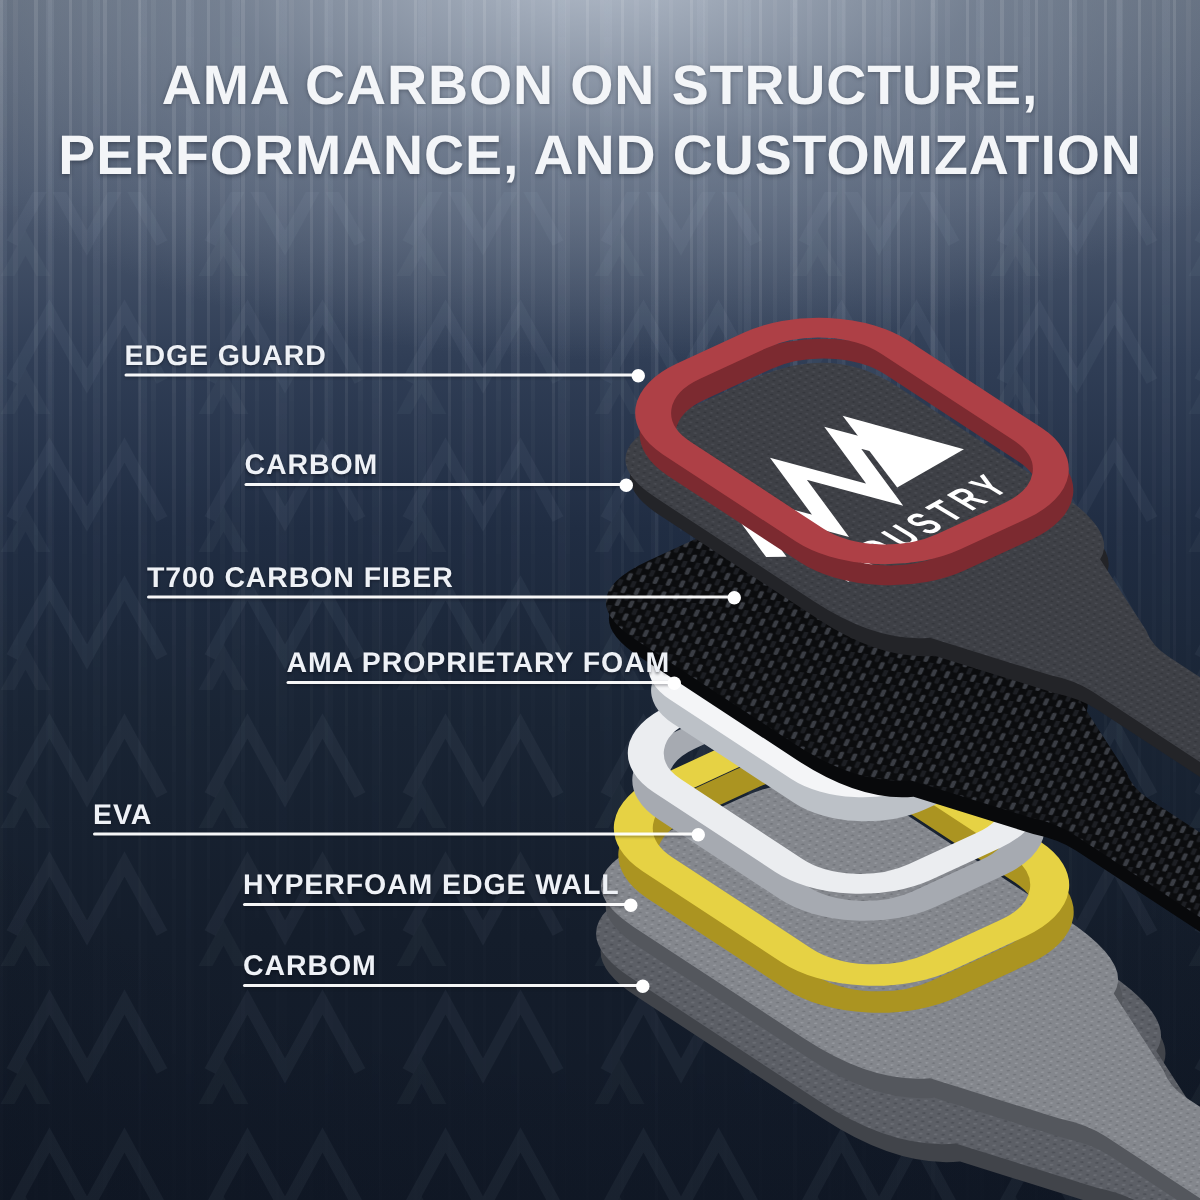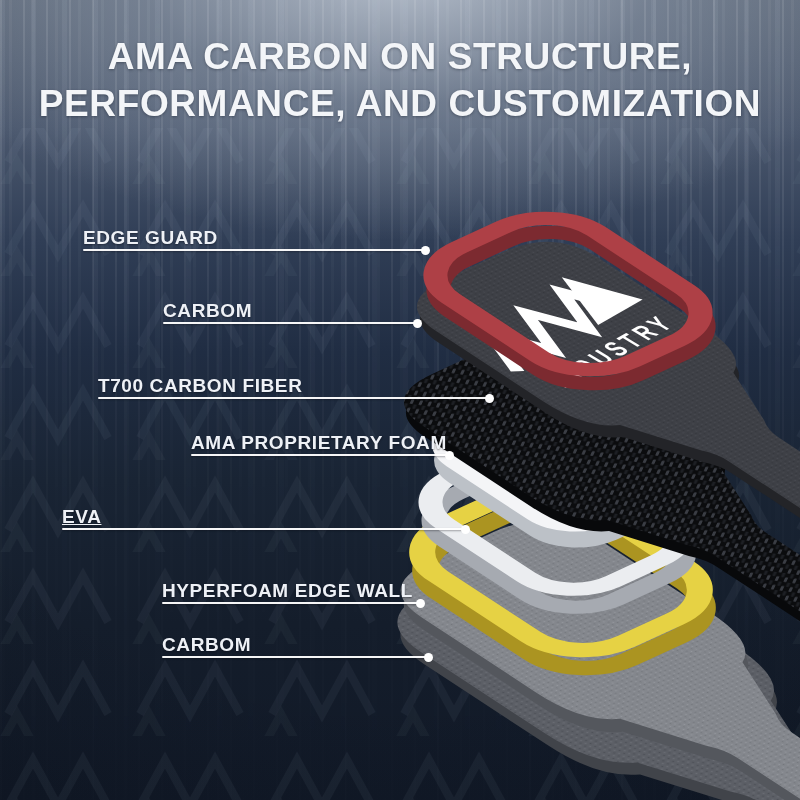--- a/index.html
+++ b/index.html
@@ -54,21 +54,21 @@
     box-shadow:0 1px 2px rgba(8,12,20,0.35);
   }
   .callout .dot {
     position:absolute; right:-5px; top:50%; margin-top:-4.5px;
     width:9px; height:9px; border-radius:50%; background:#ffffff;
   }
   .c1 { left:63px;  top:228px;margin-left:20px; } .c1 .line { width:342px; }
   .c2 { left:163px; top:301px; } .c2 .line { width:254px; }
   .c3 { left:64px;  top:376px;margin-left:34px; } .c3 .line { width:391px; }
   .c4 { left:162px; top:433px;margin-left:29px; } .c4 .line { width:258px; }
-  .c5 { left:62px;  top:507px;text-decoration:underline; } .c5 .line { width:403px; }
+  .c5 { left:62px;  top:534px; } .c5 .line { width:403px; }
   .c6 { left:162px; top:548px;margin-top:33px; } .c6 .line { width:258px; }
   .c7 { left:62px;  top:606px; } .c7 .line { width:408px; }
   .c8 { left:162px; top:635px; } .c8 .line { width:266px; }
 </style>
 </head>
 <body>
 
 <div class="stage">
 
   <div class="bg"></div>

